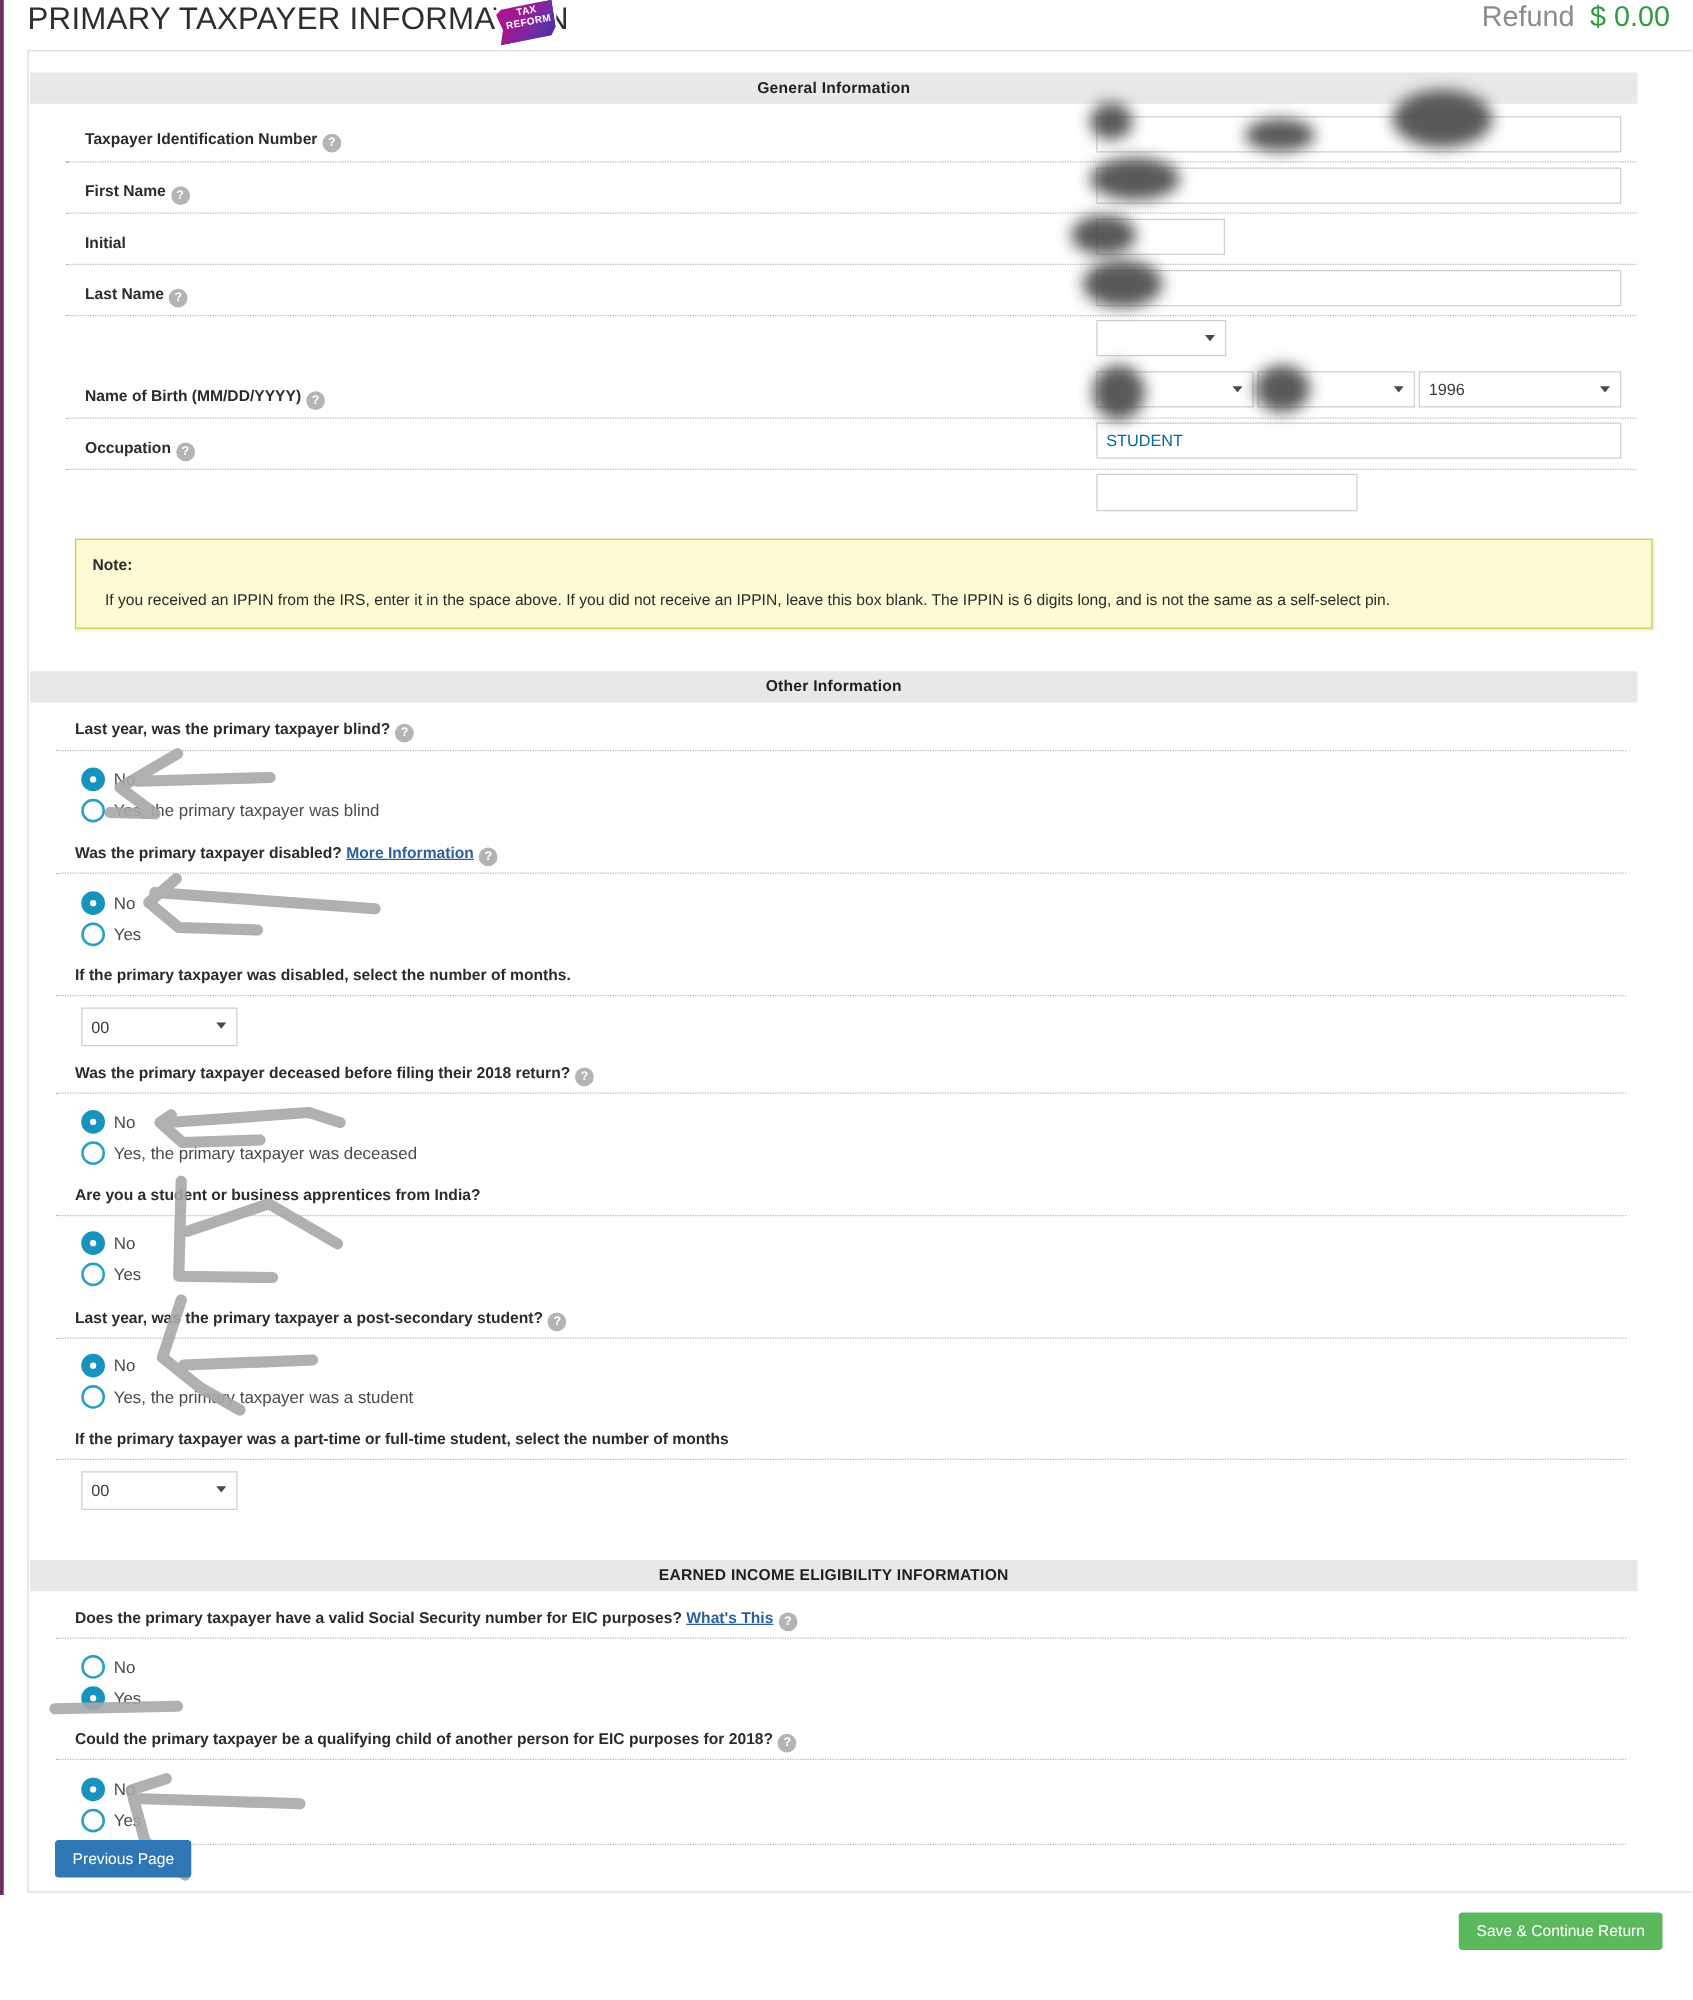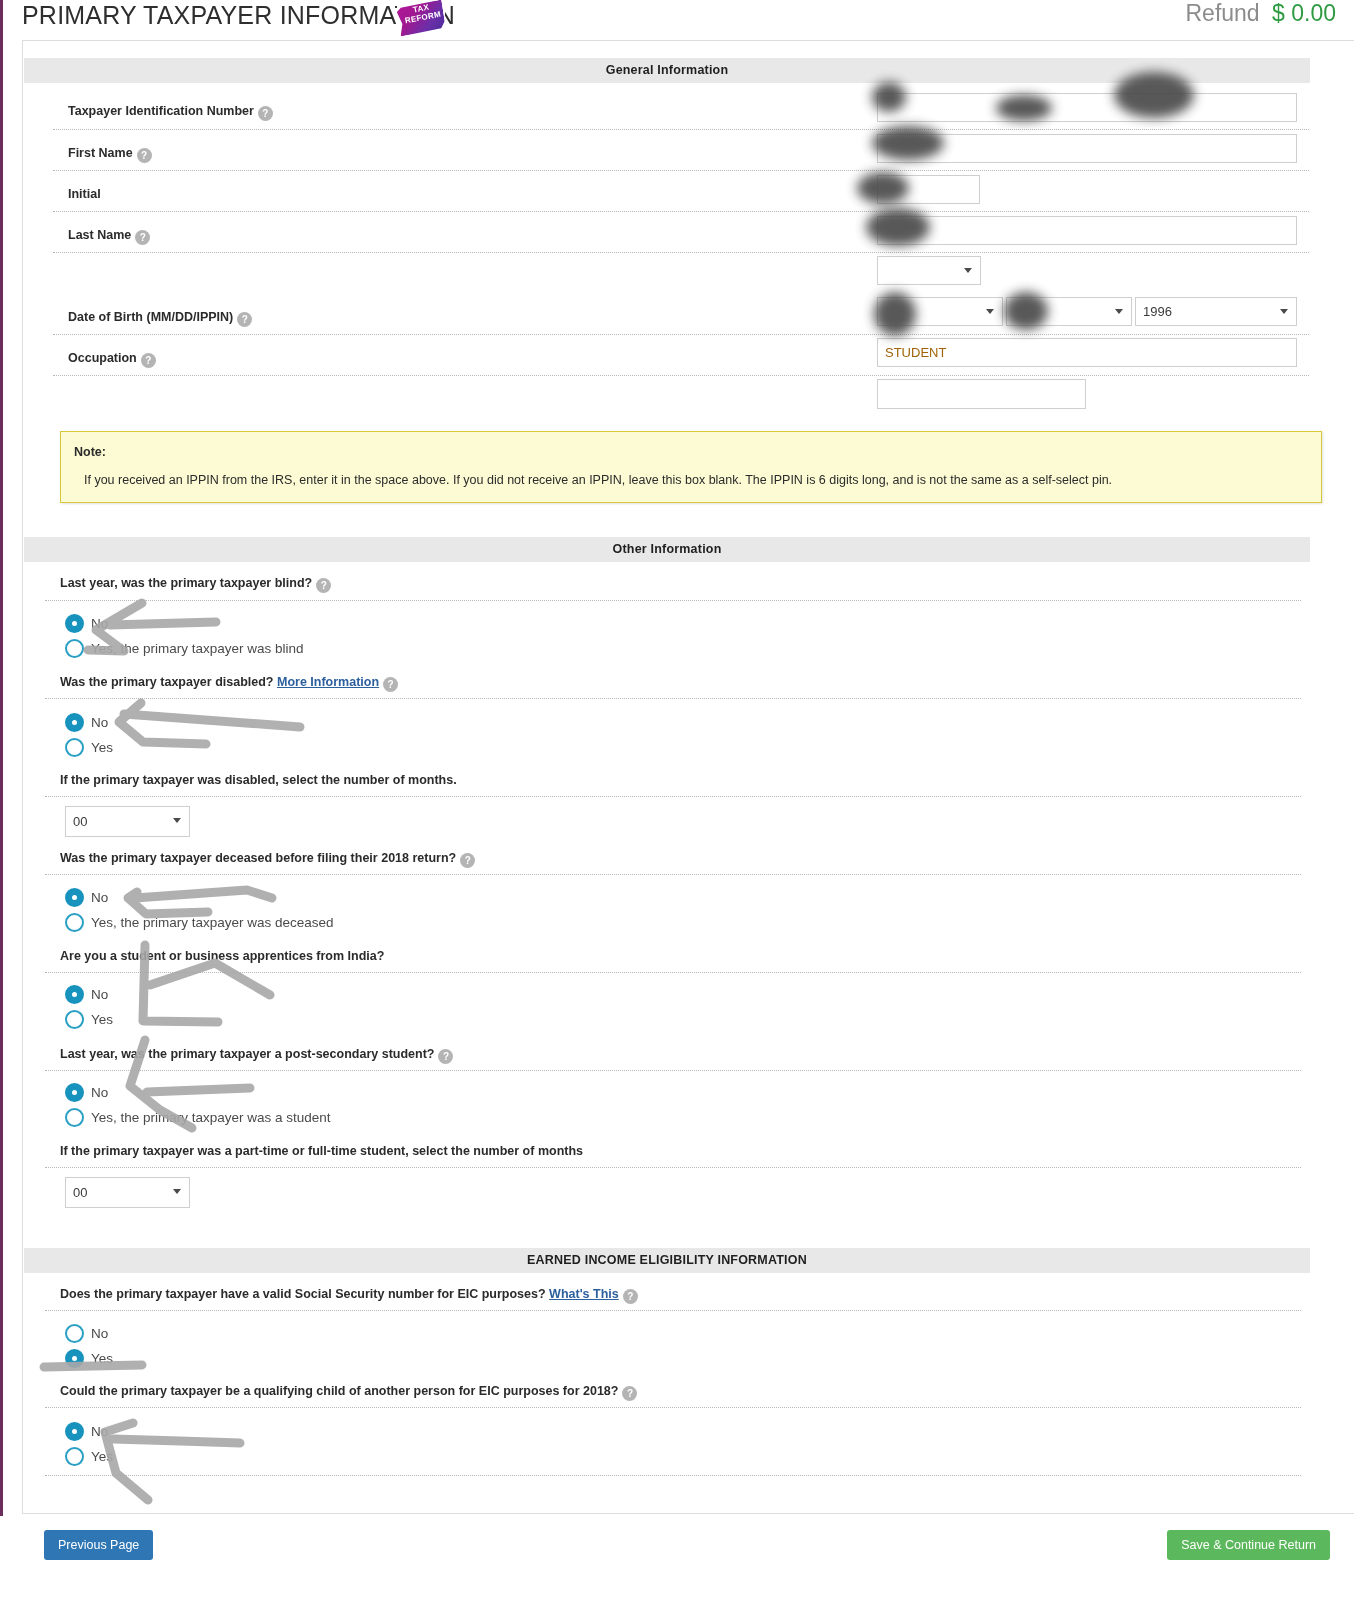--- a/index.html
+++ b/index.html
@@ -140,21 +140,21 @@
   }
 
   
   .tinput {
     position: absolute;
     background: #ffffff;
     border: 1px solid #cfcfcf;
     height: 29px;
     font-family: "Liberation Sans", sans-serif;
     font-size: 13px;
-    color: #a16207;
+    color: #0369a1;
     padding: 0 7px;
     outline: none;
   }
   .tsel {
     position: absolute;
     background: #ffffff;
     border: 1px solid #cfcfcf;
     height: 29px;
     font-size: 13px;
     color: #3b3b3b;
@@ -242,21 +242,21 @@
     color: #ffffff;
     font-size: 12.5px;
     font-family: "Liberation Sans", sans-serif;
     border-radius: 3px;
     cursor: pointer;
     height: 30px;
     line-height: 30px;
     padding: 0 14px;
     text-align: center;
   }
-  .btn-prev { left: 44px; top: 1530px; background: #2f76b5; }
+  .btn-prev { left: 44px; top: 1472px; background: #2f76b5; }
   .btn-save { right: 24px; top: 1530px; background: #5cb85c; }
 </style>
 </head>
 <body>
 
 <div class="page">
 
   <div class="left-rail"></div>
 
   <div class="page-header">
@@ -303,21 +303,21 @@
       <div class="dots" style="top:31px"></div>
     </div>
     <input class="tinput" style="left: 854px; top: 175px; width: 420px;" value="">
 
     <div class="tsel" style="left:854px;top:215px;width:104px">
       <span></span>
       <span class="caret"></span>
     </div>
 
     <div class="frow" style="top:262px;height:41px">
-      <div class="flabel" style="top:7px"><span>Date of Birth (MM/DD/IPPIN)</span><span class="help-icon">?</span></div>
+      <div class="flabel" style="top:7px"><span>Name of Birth (MM/DD/YYYY)</span><span class="help-icon">?</span></div>
       <div class="dots" style="top:31px"></div>
     </div>
     <div class="tsel" style="left:854px;top:256px;width:126px">
       <span></span>
       <span class="caret"></span>
     </div>
     <div class="tsel" style="left:983px;top:256px;width:126px">
       <span></span>
       <span class="caret"></span>
     </div>

